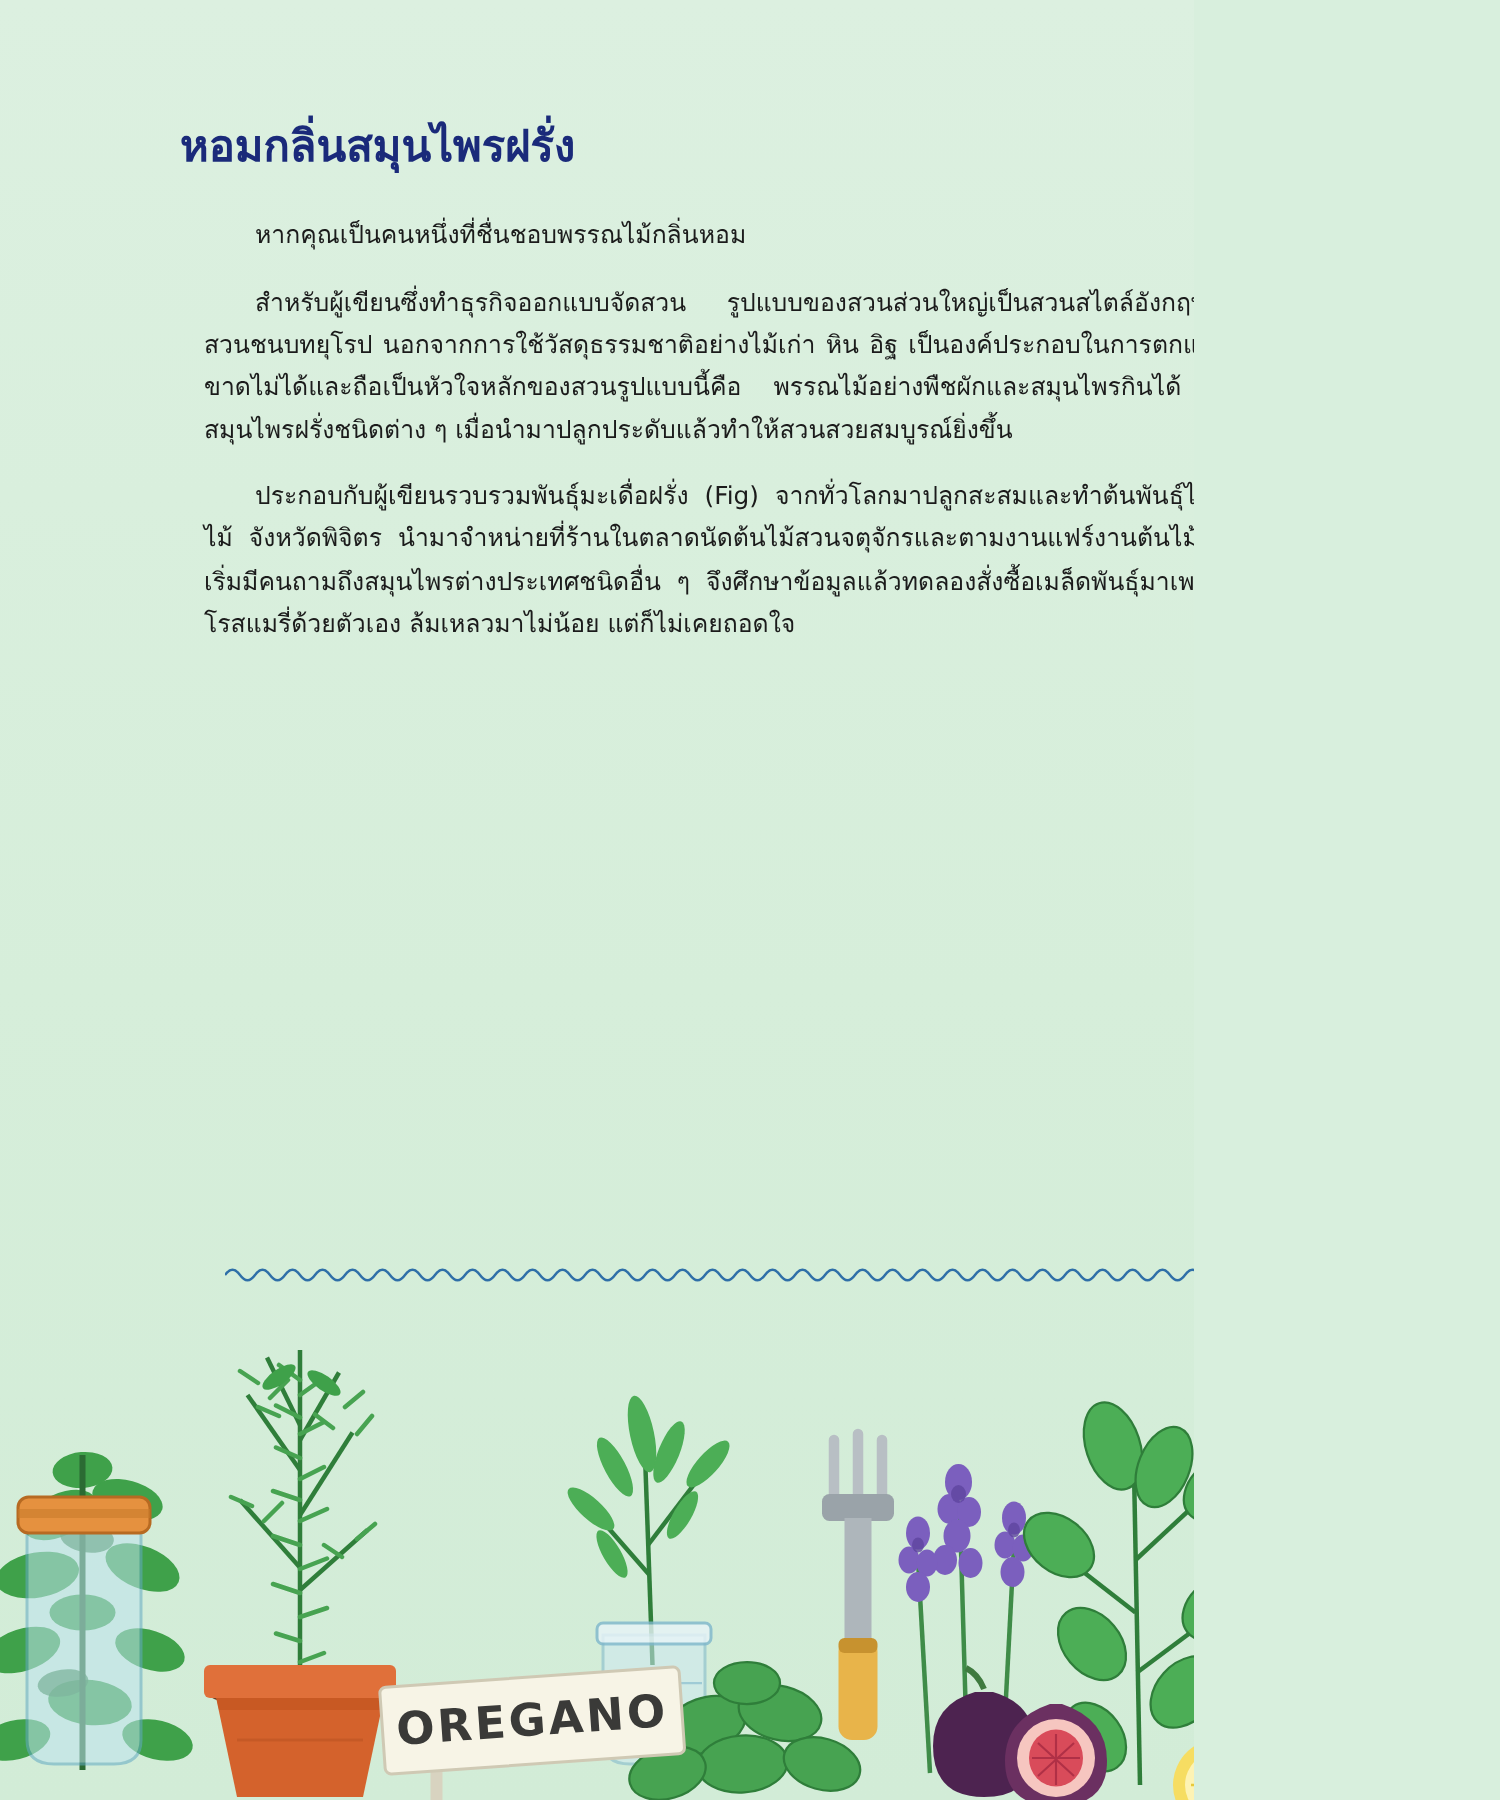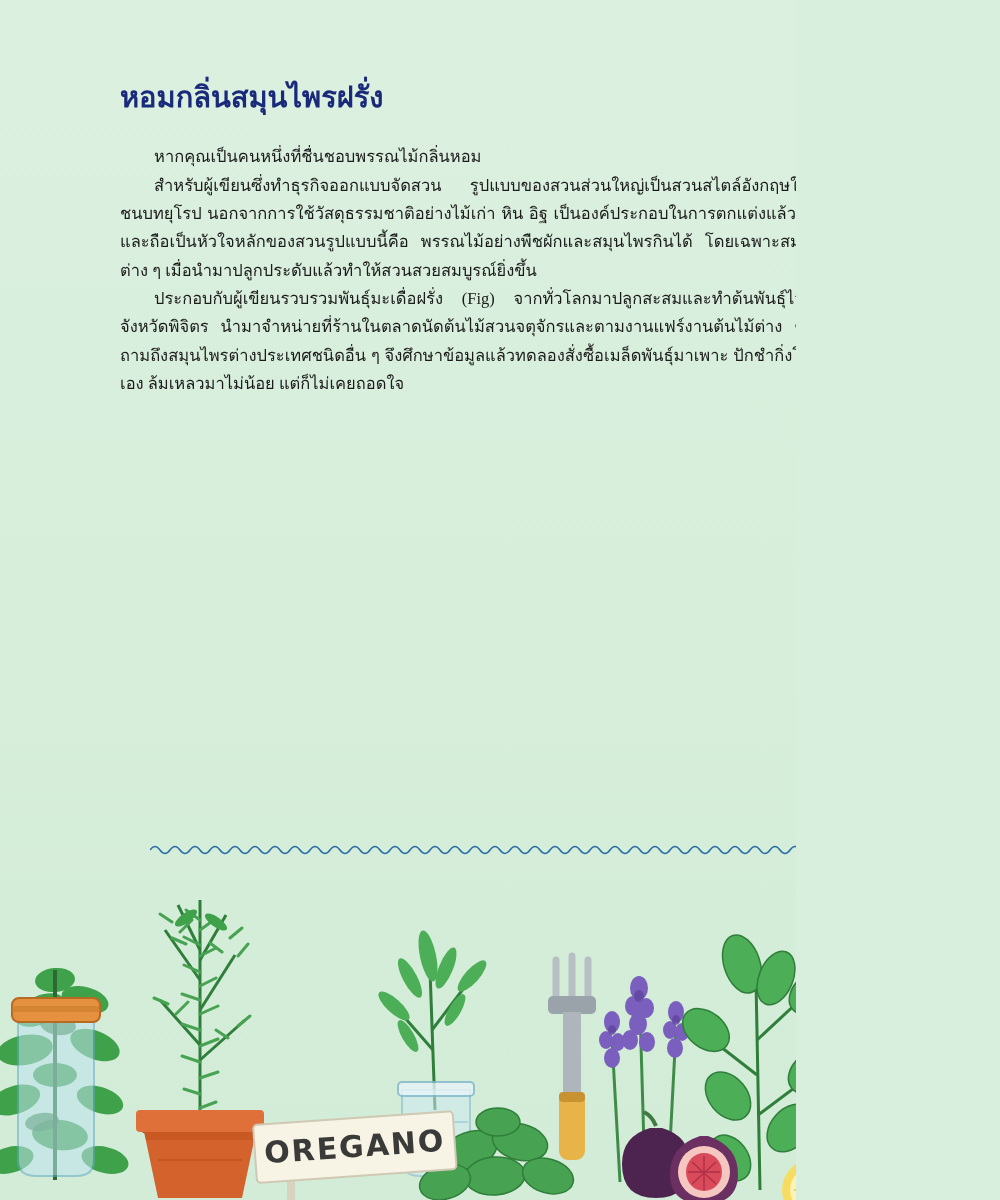--- a/index.html
+++ b/index.html
@@ -38,23 +38,22 @@
   }
   .body-text {
     font-size: 16.5px;
     line-height: 1.72;
     color: #1b1b1b;
     text-align: justify;
     text-justify: inter-word;
     font-family: "DejaVu Sans", "Liberation Sans", sans-serif;
   }
   .body-text p {
-    margin: 0;
+    margin: 16px;
     text-indent: 34px;
-    font-family: Liberation Serif, serif;
   }
   .divider-wrap {
     position: absolute;
     left: 150px;
     top: 840px;
     width: 700px;
     height: 20px;
   }
   .divider-wrap svg {
     display: block;

